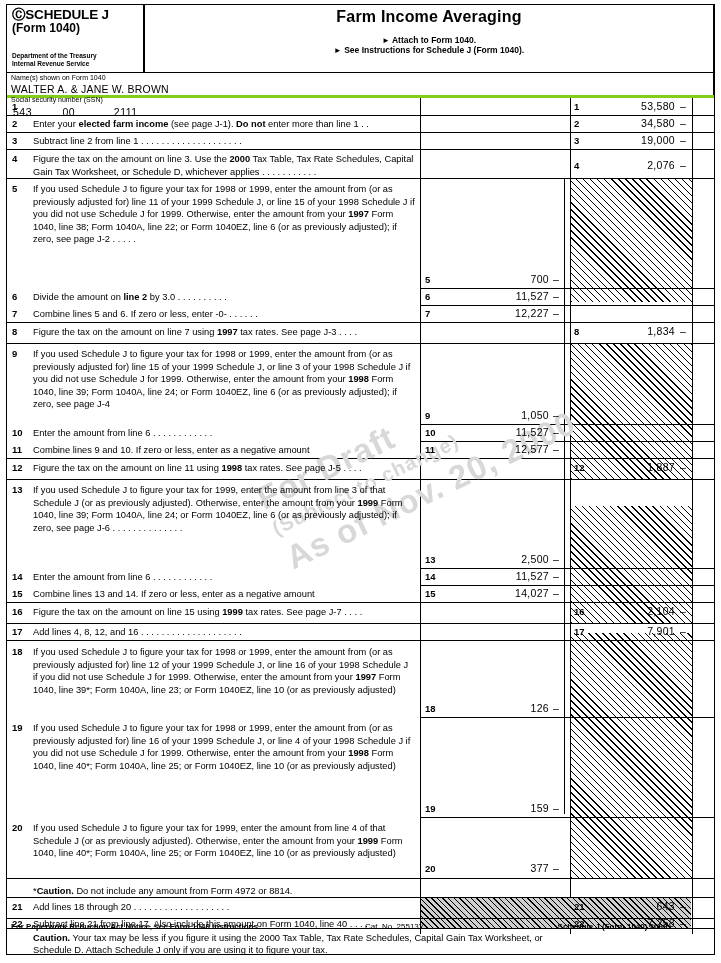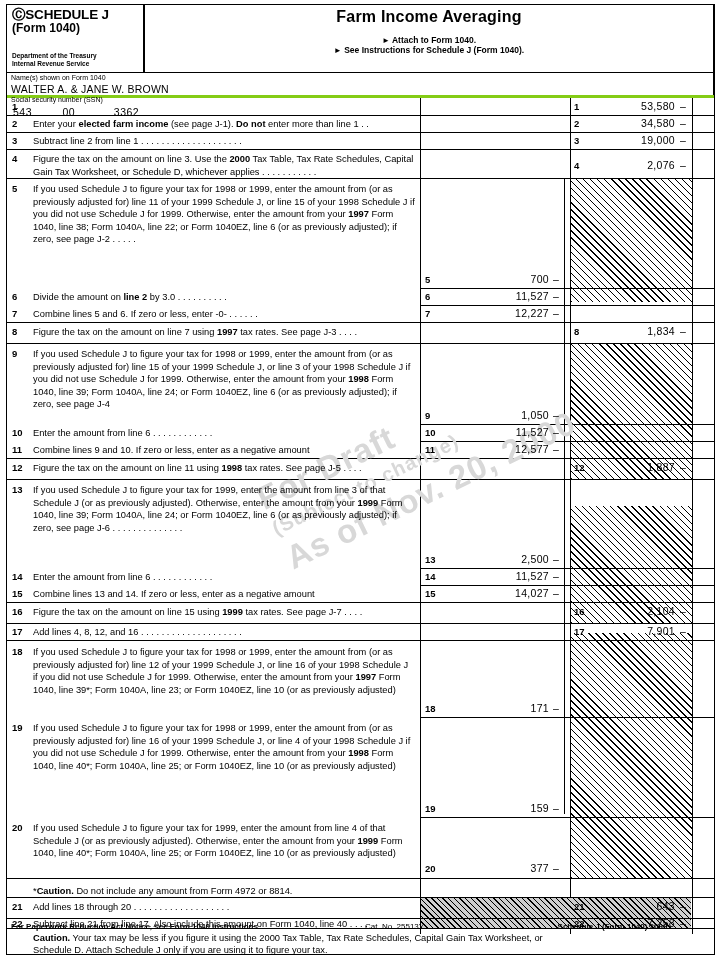--- a/index.html
+++ b/index.html
@@ -95,21 +95,21 @@
     <div class="namerow">
       <div class="name-left">
         <div class="tiny">Name(s) shown on Form 1040</div>
         <div class="nameval">WALTER A. &amp; JANE W. BROWN</div>
       </div>
       <div class="name-right">
         <div class="tiny">Social security number (SSN)</div>
         <div class="ssn-digits">
           <span style="width:46px">543</span>
           <span style="width:48px">00</span>
-          <span>3362</span>
+          <span>2111</span>
         </div>
       </div>
     </div>
 
     <div class="body">
 
       <div class="col-a"></div>
       <div class="col-b" style="top:80px;bottom:120px;"></div>
       <div class="col-c"></div>
       <div class="col-d"></div>
@@ -247,21 +247,21 @@
 
       <div class="num" style="top:528px;">17</div>
       <div class="txt" style="top:528px;width:385px;">Add lines 4, 8, 12, and 16   . . . . . . . . . . . . . . . . . . . .</div>
       <div class="bx" style="left:567px;top:528px;">17</div>
       <div class="amt" style="left:590px;top:527px;width:78px;">7,901</div>
       <div class="dash" style="left:673px;top:527px;">–</div>
 
       <div class="num" style="top:548px;">18</div>
       <div class="txt" style="top:548px;width:382px;">If you used Schedule J to figure your tax for 1998 or 1999, enter the amount from (or as previously adjusted for) line 12 of your 1999 Schedule J, or line 16 of your 1998 Schedule J if you did not use Schedule J for 1999. Otherwise, enter the amount from your <b>1997</b> Form 1040, line 39*; Form 1040A, line 23; or Form 1040EZ, line 10 (or as previously adjusted)</div>
       <div class="bx" style="left:418px;top:605px;">18</div>
-      <div class="amt" style="left:452px;top:604px;width:90px;">171</div>
+      <div class="amt" style="left:452px;top:604px;width:90px;">126</div>
       <div class="dash" style="left:546px;top:604px;">–</div>
 
       <div class="num" style="top:624px;">19</div>
       <div class="txt" style="top:624px;width:382px;">If you used Schedule J to figure your tax for 1998 or 1999, enter the amount from (or as previously adjusted for) line 16 of your 1999 Schedule J, or line 4 of your 1998 Schedule J if you did not use Schedule J for 1999. Otherwise, enter the amount from your <b>1998</b> Form 1040, line 40*; Form 1040A, line 25; or Form 1040EZ, line 10 (or as previously adjusted)</div>
       <div class="bx" style="left:418px;top:705px;">19</div>
       <div class="amt" style="left:452px;top:704px;width:90px;">159</div>
       <div class="dash" style="left:546px;top:704px;">–</div>
 
       <div class="num" style="top:724px;">20</div>
       <div class="txt" style="top:724px;width:382px;">If you used Schedule J to figure your tax for 1999, enter the amount from line 4 of that Schedule J (or as previously adjusted). Otherwise, enter the amount from your <b>1999</b> Form 1040, line 40*; Form 1040A, line 25; or Form 1040EZ, line 10 (or as previously adjusted)</div>

